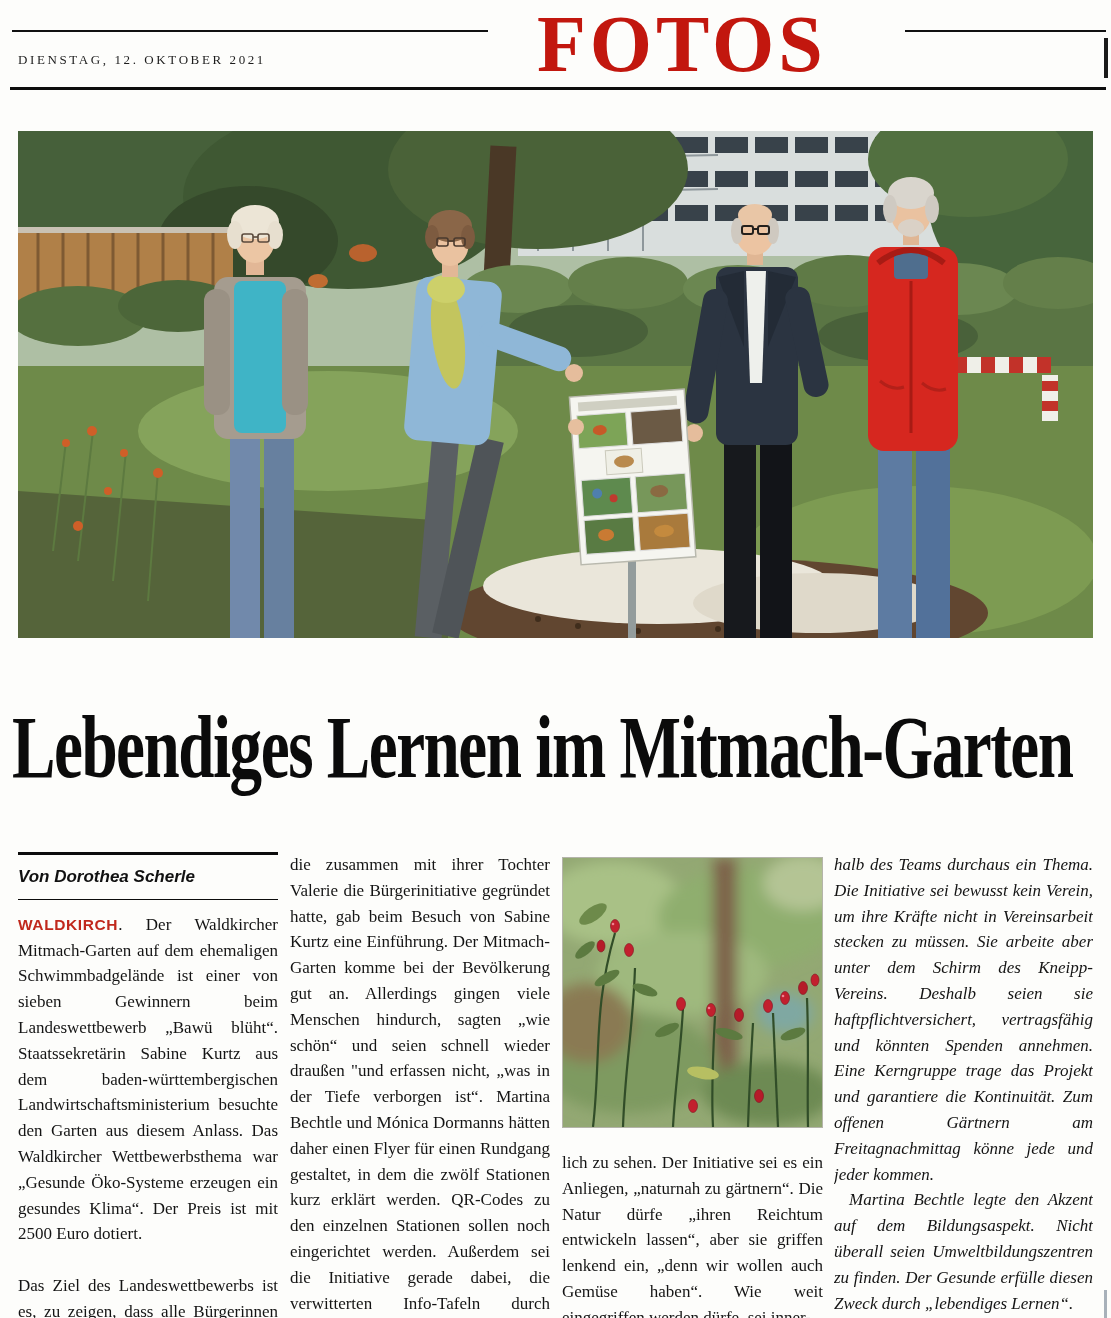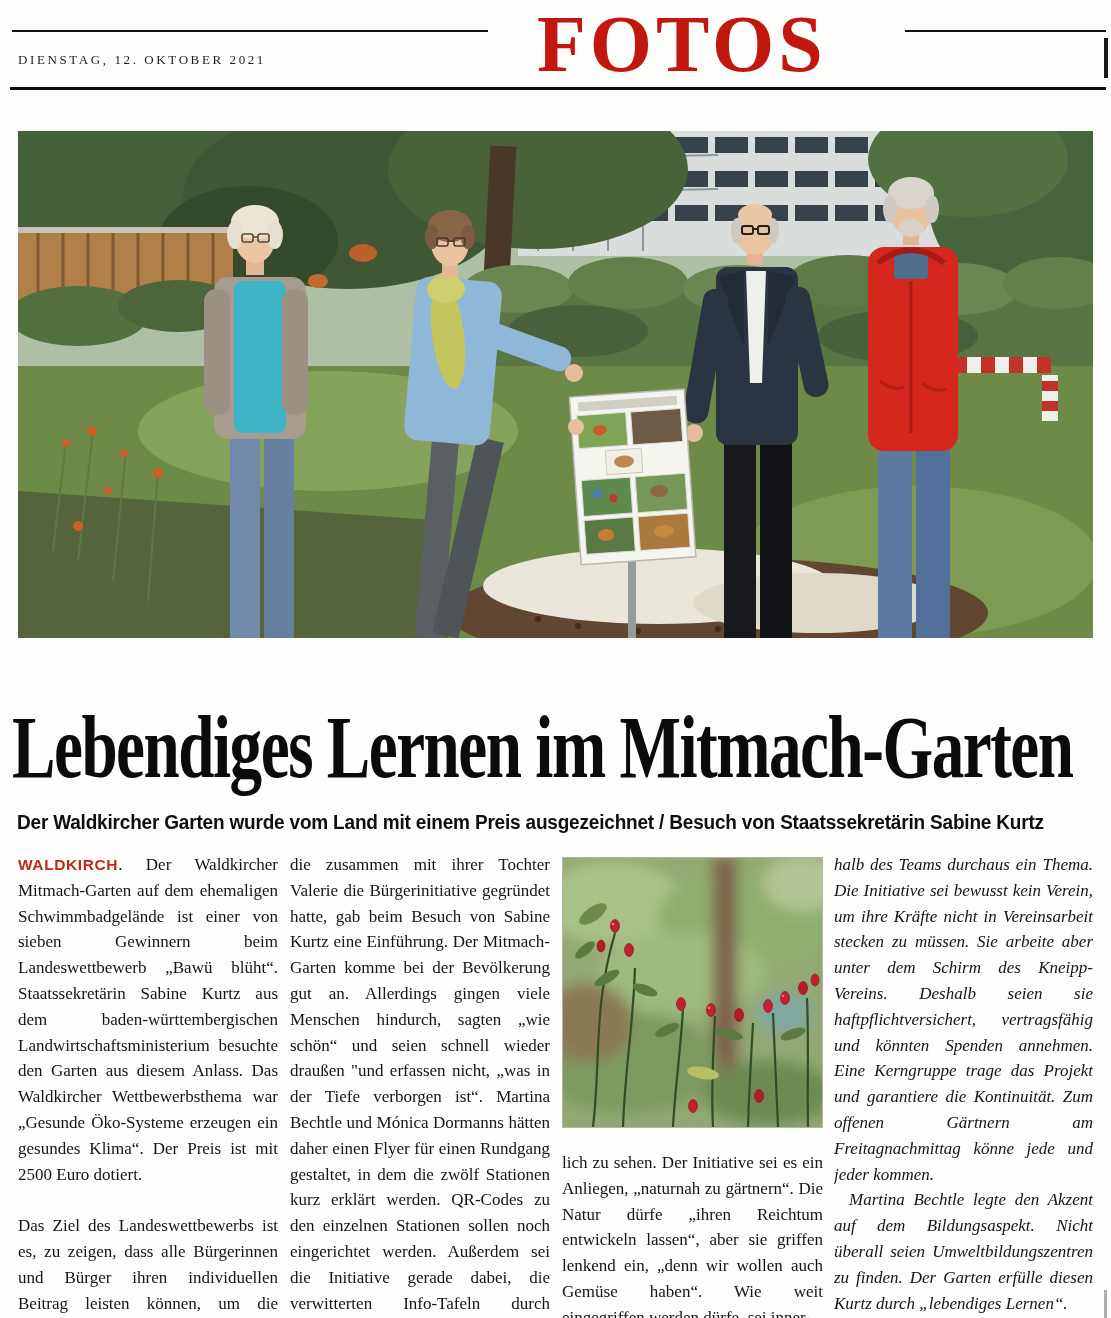--- a/index.html
+++ b/index.html
@@ -285,25 +285,25 @@
         <ellipse cx="642" cy="402" rx="10" ry="6" fill="#c48a3e"></ellipse>
       </g>
       <circle cx="558" cy="296" r="8" fill="#e6bf9e"></circle>
     </svg>
   </div>
 
 
   <div class="headline">
     <span class="headline-inner">Lebendiges Lernen im Mitmach-Garten</span>
   </div>
-  <div class="subhead">
-    <span class="subhead-inner">Der Waldkircher Garten wurde vom Land mit einem Preis ausgezeichnet / Besuch von Staatssekretärin Sabine Kurtz</span>
-  </div>
 
   <section class="col col1">
+    <div class="byline-block">
+      <span class="byline">Von Dorothea Scherle</span>
+    </div>
     <p class="para"><span class="loc">WALDKIRCH</span><span>. Der Waldkircher Mitmach-Garten auf dem ehemaligen Schwimmbadgelände ist einer von sieben Gewinnern beim Landeswettbewerb „Bawü blüht“. Staatssekretärin Sabine Kurtz aus dem baden-württembergischen Landwirtschaftsministerium besuchte den Garten aus diesem Anlass. Das Waldkircher Wettbewerbsthema war „Gesunde Öko-Systeme erzeugen ein gesundes Klima“. Der Preis ist mit 2500 Euro dotiert.</span></p>
     <p class="para gap">Das Ziel des Landeswettbewerbs ist es, zu zeigen, dass alle Bürgerinnen und Bürger ihren individuellen Beitrag leisten können, um die Biodiversität im Land zu erhalten und zu stärken, hatte Minister Peter Hauk bei der Preisvergabe im Juli verkündet und in der Kategorie „Sonstige Akteure“ der Bürgerinitiative Essbare Stadt Waldkirch gratuliert. Uschi Hollunder,</p>
   </section>
 
   <section class="col col2">
     <p class="para">die zusammen mit ihrer Tochter Valerie die Bürgerinitiative gegründet hatte, gab beim Besuch von Sabine Kurtz eine Einführung. Der Mitmach-Garten komme bei der Bevölkerung gut an. Allerdings gingen viele Menschen hindurch, sagten „wie schön“ und seien schnell wieder draußen "und erfassen nicht, „was in der Tiefe verborgen ist“. Martina Bechtle und Mónica Dormanns hätten daher einen Flyer für einen Rundgang gestaltet, in dem die zwölf Stationen kurz erklärt werden. QR-Codes zu den einzelnen Stationen sollen noch eingerichtet werden. Außerdem sei die Initiative gerade dabei, die verwitterten Info-Tafeln durch wetterfeste zu ersetzen. Die Staatssekretärin durfte die erste ins Hügelbeet stecken.</p>
 
   </section>
 
   <section class="col col3">
@@ -364,18 +364,18 @@
             <circle cx="146" cy="150" r="1.3"></circle>
             <circle cx="220" cy="138" r="1.3"></circle>
         </g>
       </svg>
     </div>
     <p class="para">lich zu sehen. Der Initiative sei es ein Anliegen, „naturnah zu gärtnern“. Die Natur dürfe „ihren Reichtum entwickeln lassen“, aber sie griffen lenkend ein, „denn wir wollen auch Gemüse haben“. Wie weit eingegriffen werden dürfe, sei inner-</p>
   </section>
 
   <section class="col col4">
     <p class="para">halb des Teams durchaus ein Thema. Die Initiative sei bewusst kein Verein, um ihre Kräfte nicht in Vereinsarbeit stecken zu müssen. Sie arbeite aber unter dem Schirm des Kneipp-Vereins. Deshalb seien sie haftpflichtversichert, vertragsfähig und könnten Spenden annehmen. Eine Kerngruppe trage das Projekt und garantiere die Kontinuität. Zum offenen Gärtnern am Freitagnachmittag könne jede und jeder kommen.</p>
-    <p class="para indent">Martina Bechtle legte den Akzent auf dem Bildungsaspekt. Nicht überall seien Umweltbildungszentren zu finden. Der Garten erfülle diesen Kurtz durch „lebendiges Lernen“.</p>
+    <p class="para indent">Martina Bechtle legte den Akzent auf dem Bildungsaspekt. Nicht überall seien Umweltbildungszentren zu finden. Der Gesunde erfülle diesen Zweck durch „lebendiges Lernen“.</p>
     <p class="para indent">Bürgermeister-Stellvertreter Klaus Detel beglückwünschte die Gruppierung im Namen der Stadt. Sabine Kurtz fand das Projekt großartig. Der alte Gedanke der Allmende werde mit diesem Projekt wiederbelebt. Der Mitmach-Garten sei für die Wertebildung in der Gesellschaft sehr wertvoll: „Sie pflanzen etwas in Menschen ein, was ganz wichtig ist.“</p>
   </section>
 
   <div class="edge-mark-bottom"></div>
 </div>
 
 </body></html>

